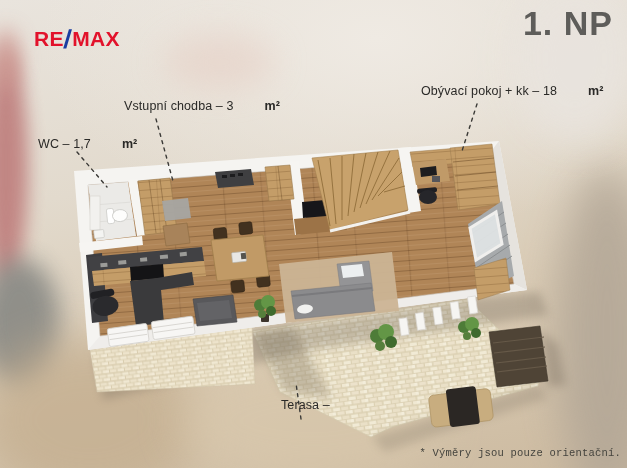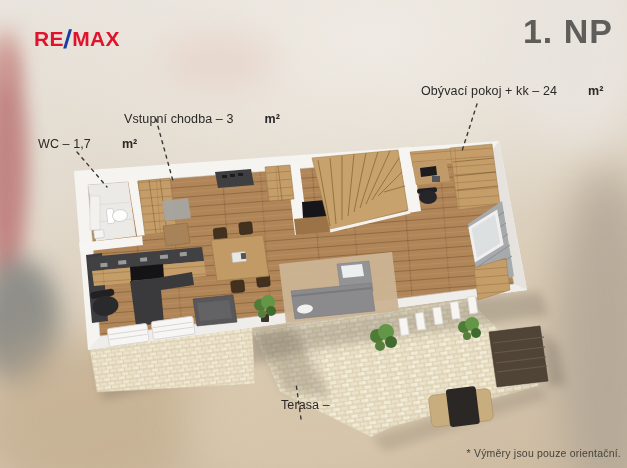--- a/index.html
+++ b/index.html
@@ -13,24 +13,24 @@
   .blob.pink2{left:-8px;top:28px;width:28px;height:62px;background:#cf9b94;filter:blur(10px);opacity:.8;}
   .blob.topc{left:163px;top:34px;width:112px;height:56px;background:#e6cfc5;filter:blur(16px);opacity:.6;}
   .blob.gray{left:-22px;top:258px;width:82px;height:128px;background:var(--bg-gray);filter:blur(12px);opacity:.95;}
   .blob.rband{right:-32px;top:168px;width:104px;height:336px;background:#b2a696;filter:blur(20px);opacity:.85;}
   .blob.rtop{right:-12px;top:-24px;width:128px;height:166px;background:#e9e4de;filter:blur(18px);opacity:.9;}
   .blob.bleft{left:-22px;bottom:-34px;width:224px;height:164px;background:#c3ad8e;filter:blur(22px);opacity:.75;}
   .blob.bmid{left:178px;bottom:-14px;width:264px;height:122px;background:#d9c8ac;filter:blur(20px);opacity:.65;}
   svg.plan{position:absolute;left:0;top:0;}
   .logo{position:absolute;left:34px;top:24px;font-size:21px;font-weight:700;letter-spacing:.3px;color:var(--logo-red);}
   .logo .slash{color:var(--logo-blue);font-size:26px;display:inline-block;transform:skewX(-6deg);margin:0 0.5px;vertical-align:-2px;}
-  .floor-title{position:absolute;right:14px;top:12px;font-size:34px;font-weight:700;letter-spacing:1px;color:var(--title-gray);text-align:center;}
+  .floor-title{position:absolute;right:14px;top:4px;font-size:34px;font-weight:700;letter-spacing:1px;color:var(--title-gray);text-align:center;}
   .room-label{position:absolute;font-size:12.5px;color:var(--label-ink);white-space:nowrap;letter-spacing:.1px;}
   .room-label .unit{font-weight:700;margin-left:3px;padding-left:28px;}
-  .disclaimer{position:absolute;right:6px;top:447px;font-size:10.5px;color:#45443e;letter-spacing:.2px;}
+  .disclaimer{position:absolute;right:6px;top:447px;font-size:10.5px;color:#45443e;letter-spacing:.2px;font-family:Liberation Mono, monospace;}
 </style>
 </head>
 <body>
 
 <div class="stage">
   <div class="blob pink"></div>
   <div class="blob pink2"></div>
   <div class="blob topc"></div>
   <div class="blob gray"></div>
   <div class="blob rband"></div>
@@ -292,24 +292,24 @@
   </svg>
 
   <div class="logo">
     <span>RE</span><span class="slash">/</span><span>MAX</span>
   </div>
   <div class="floor-title">1. NP</div>
 
   <div class="room-label" style="left:38px;top:137px">
     <span>WC – 1,7</span><span class="unit">m²</span>
   </div>
-  <div class="room-label" style="left:124px;top:112px">
+  <div class="room-label" style="left:124px;top:99px">
     <span>Vstupní chodba – 3</span><span class="unit">m²</span>
   </div>
   <div class="room-label" style="left:421px;top:84px">
-    <span>Obývací pokoj + kk – 24</span><span class="unit">m²</span>
+    <span>Obývací pokoj + kk – 18</span><span class="unit">m²</span>
   </div>
   <div class="room-label" style="left:281px;top:398px">
     <span>Terasa –</span><span class="unit"></span>
   </div>
 
   <div class="disclaimer">* Výměry jsou pouze orientační.</div>
 </div>
 
 </body></html>

